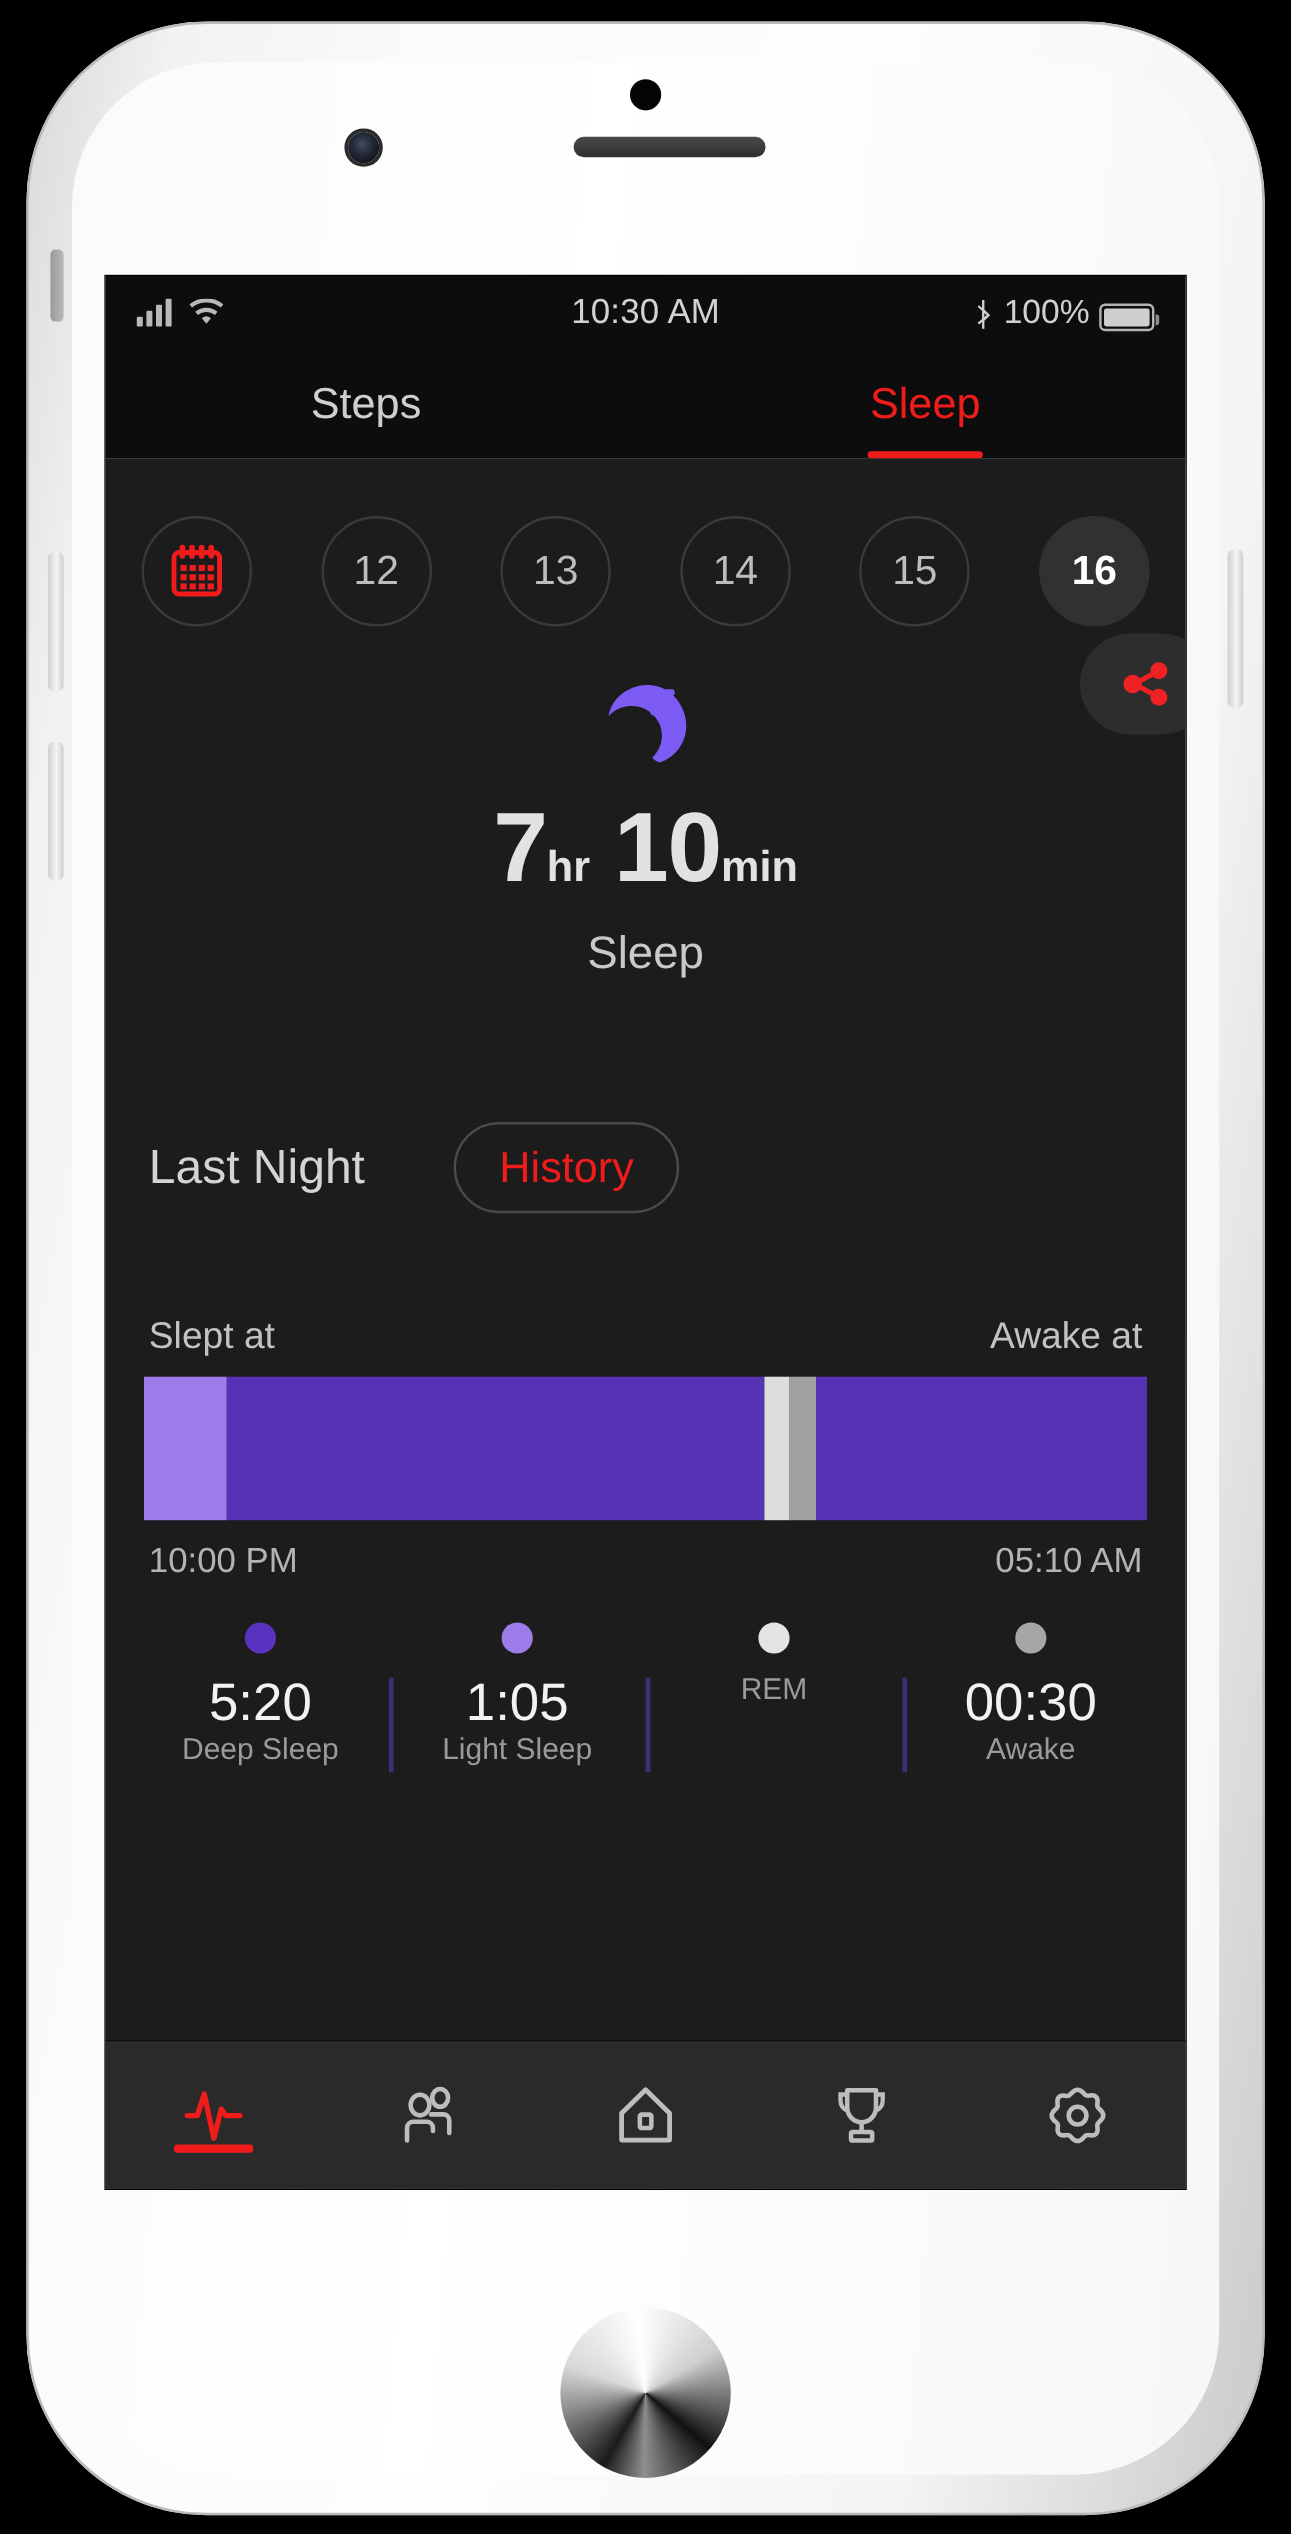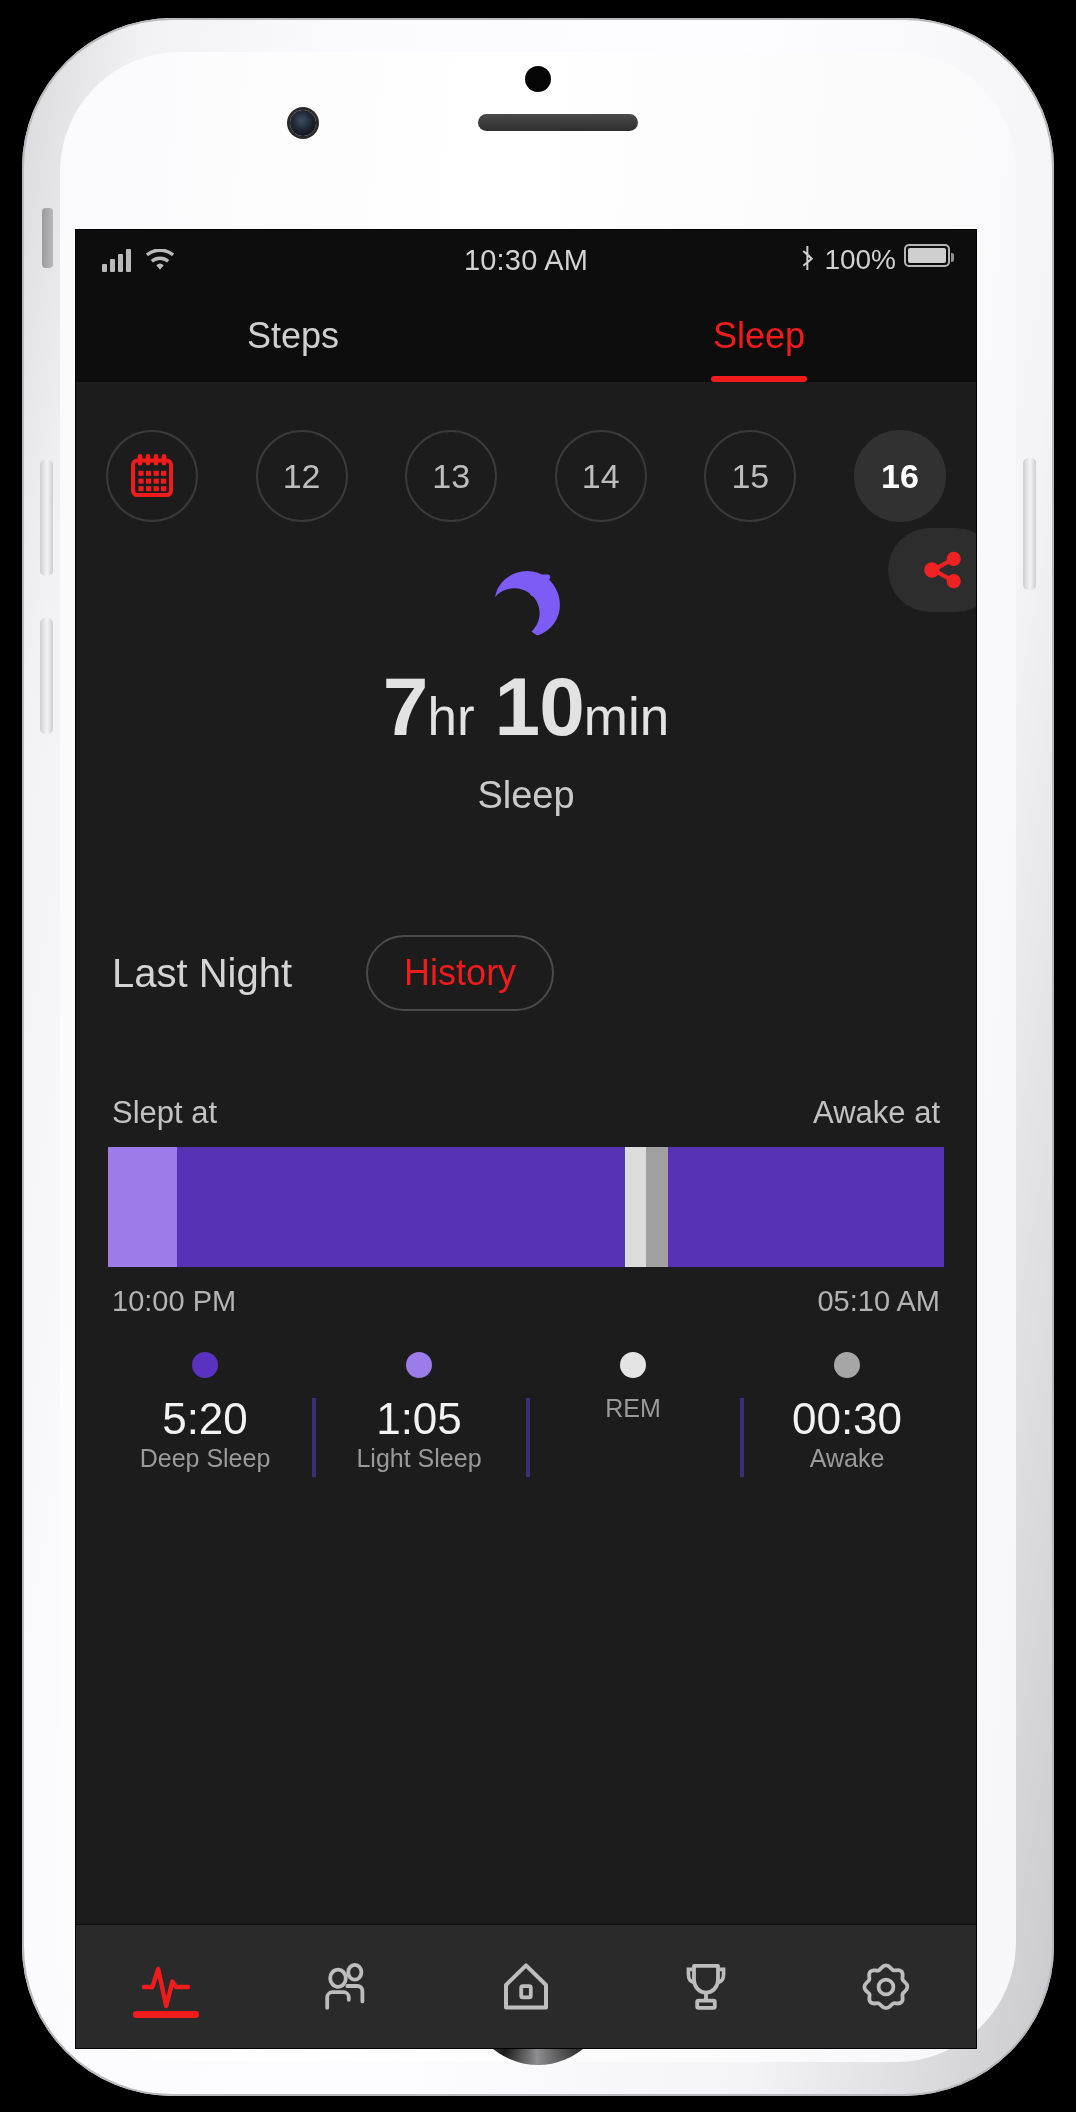--- a/index.html
+++ b/index.html
@@ -59,36 +59,36 @@
   }
   .home-btn::before{
     content:""; position:absolute; inset:-5px; border-radius:50%;
     background:conic-gradient(from 210deg,#1b1b1b, #d8d8da 22%, #ffffff 40%, #cfcfd1 58%, #111 78%, #8e8e90 92%, #1b1b1b);
     z-index:-1;
   }
   .home-btn-wrap{ position:absolute; left:0; right:0; bottom:0; height:220px; }
 
   
   .screen{
-    position:absolute; left:76px; top:230px;
-    width:900px; height:1818px;
+    position:absolute; left:88px; top:230px;
+    width:900px; height:1594px;
     background:#a3a3a3;
     overflow:hidden;
     box-shadow:0 0 0 1px #000;
   }
 
   
   .statusbar{
     height:60px; background:#0d0d0d;
     display:flex; align-items:center; padding:0 26px;
     color:#c8c8c8; font-size:28px;
   }
   .sb-left{ display:flex; align-items:flex-end; gap:14px; flex:1; }
   .sb-mid{ flex:0 0 auto; font-size:29px; letter-spacing:.2px; color:#d2d2d2; }
-  .sb-right{ flex:1; display:flex; align-items:flex-start; justify-content:flex-end; gap:8px; }
+  .sb-right{ flex:1; display:flex; align-items:flex-end; justify-content:flex-end; gap:8px; }
   .bars{ display:flex; align-items:flex-end; gap:3px; height:22px; }
   .bars i{ display:block; width:5px; background:#b9b9b9; border-radius:1px; }
   .bars i:nth-child(1){ height:8px; }
   .bars i:nth-child(2){ height:13px; }
   .bars i:nth-child(3){ height:18px; }
   .bars i:nth-child(4){ height:23px; }
   .batt{
     width:46px; height:23px; border:2px solid #b5b5b5; border-radius:5px;
     position:relative; padding:2px;
   }
@@ -127,21 +127,21 @@
   }
   .daycircle.calendar{ border-color:#3a3a3a; }
   .daycircle.selected{ background:#313131; border-color:#313131; color:#ffffff; font-weight:bold; }
   .cal-ico{ width:48px; height:48px; }
 
   
   .summary{ text-align:center; padding-top:28px; position:relative; }
   .moon{ width:86px; height:86px; margin:0 auto 6px; display:block; }
   .dur{ color:#e2e2e2; line-height:1; padding-top:14px; }
   .dur .big{ font-size:82px; font-weight:bold; letter-spacing:-1px; }
-  .dur .sm{ font-size:53px; font-weight:normal; }
+  .dur .sm{ font-size:36px; font-weight:bold; }
   .dur .gap{ display:inline-block; width:20px; }
   .sleeplabel{ color:#c9c9c9; font-size:38px; margin-top:26px; }
 
   .share-pill{
     position:absolute; right:-22px; top:-4px;
     width:110px; height:84px; border-radius:42px;
     background:#2d2d2d; display:flex; align-items:center; justify-content:center;
   }
   .share-ico{ width:46px; height:46px; }
 

